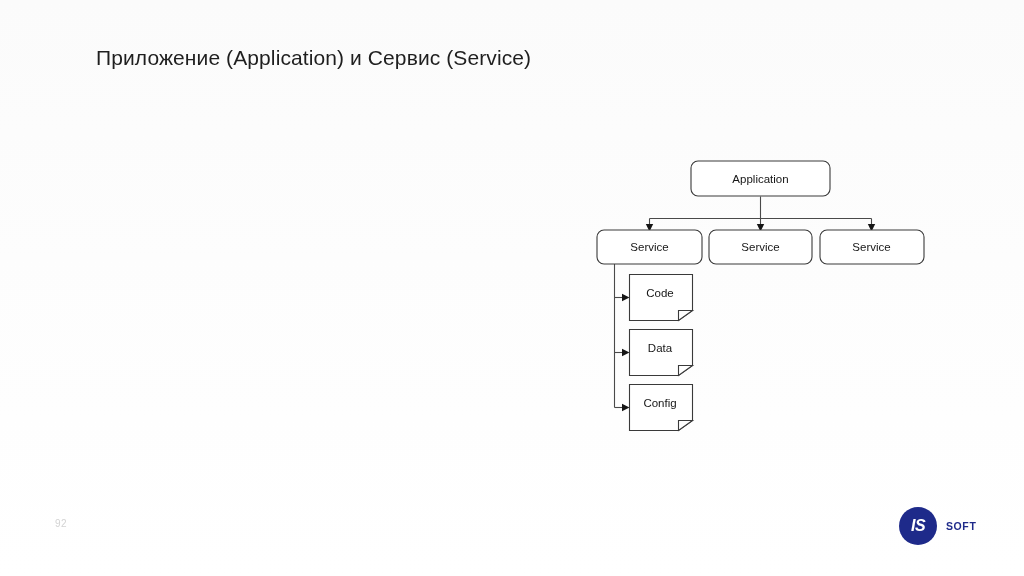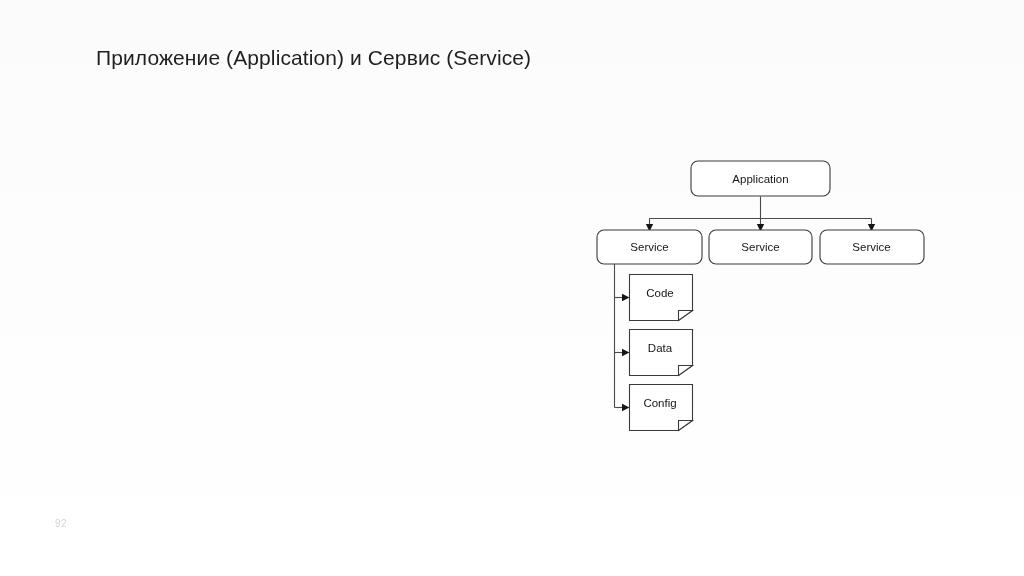--- a/index.html
+++ b/index.html
@@ -200,14 +200,20 @@
 
     <g class="node-layer">
       <path class="docbox" d="M629.5,384.5 L692.5,384.5 L692.5,420.5 L678.5,430.5 L629.5,430.5 Z"></path>
       <path class="docfold" d="M692.5,420.5 L678.5,420.5 L678.5,430.5 Z"></path>
       <text class="node-label" x="660" y="404">Config</text>
     </g>
   </svg>
 
   <div id="page-number">92</div>
 
+  <div id="logo">
+    <div id="logo-mark">
+      <span id="logo-mark-text">IS</span>
+    </div>
+    <span id="logo-word">SOFT</span>
+  </div>
 
 </div>
 
 </body></html>

